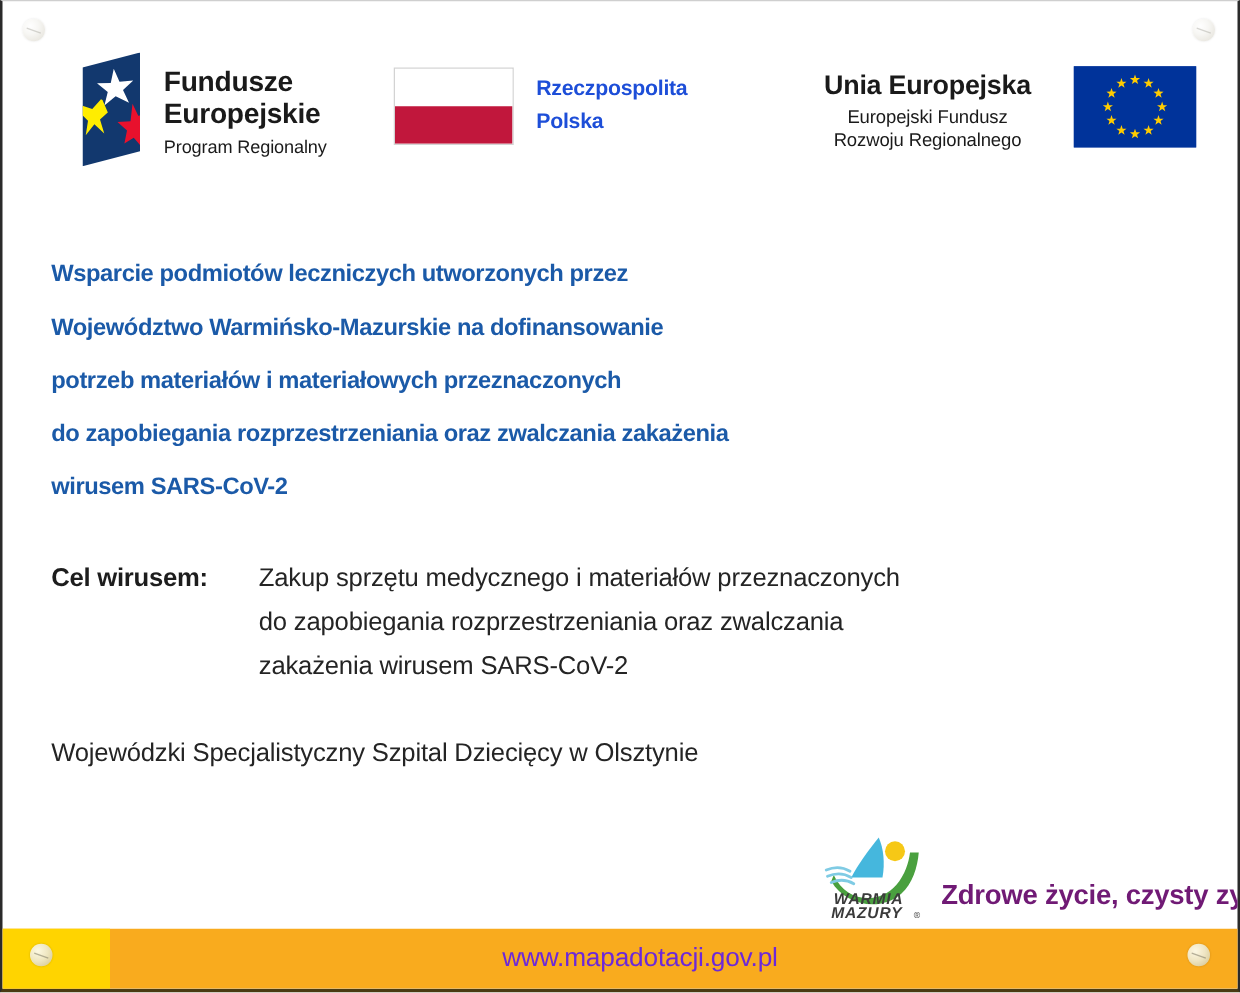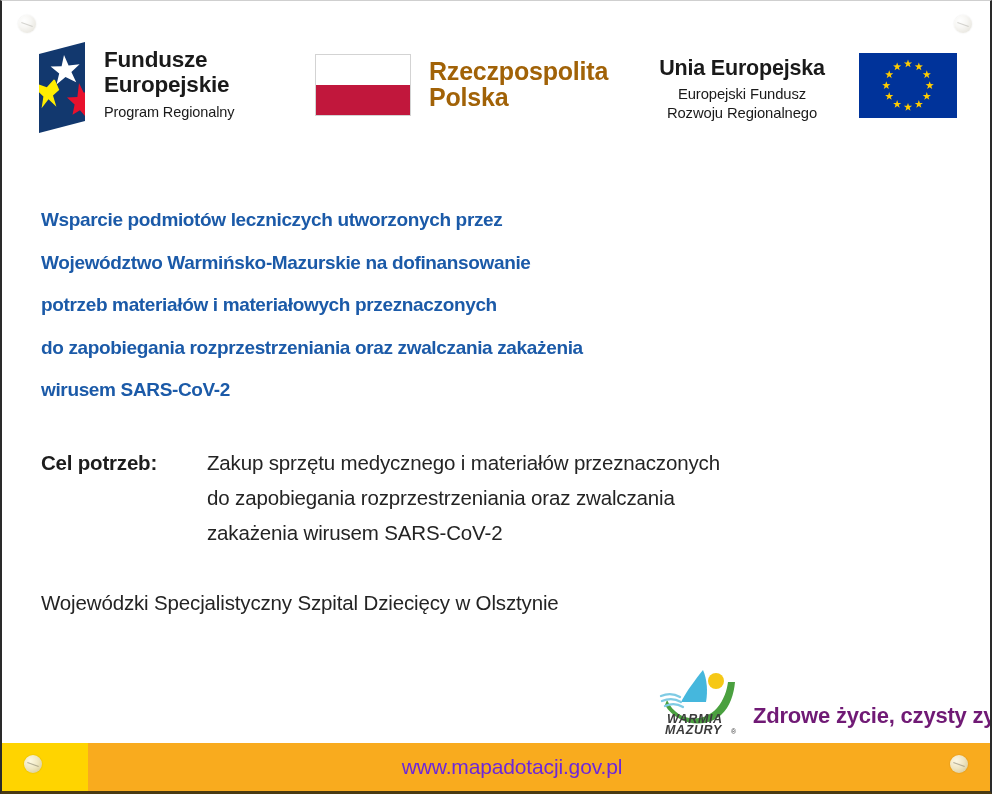--- a/index.html
+++ b/index.html
@@ -56,24 +56,24 @@
   .logo-strip {
     position: absolute;
     left: 0; top: 0;
     width: 992px;
     height: 152px;
   }
 
   
   .fe-logo {
     position: absolute;
-    left: 37px;
+    left: 64px;
     top: 41px;
     display: flex;
-    align-items: flex-start;
+    align-items: center;
   }
   .fe-mark {
     position: relative;
     width: 52px;
     height: 91px;
     margin-right: 13px;
   }
   .fe-text { padding-top: 5px; }
   .fe-line1, .fe-line2 {
     font-size: 22.5px;
@@ -104,23 +104,23 @@
     height: 62px;
     border: 1px solid #d3d3d3;
     box-sizing: border-box;
     margin-right: 18px;
     overflow: hidden;
   }
   .rp-flag-white { height: 50%; background: #ffffff; }
   .rp-flag-red   { height: 50%; background: #c1173c; }
   .rp-text { padding-top: 4px; }
   .rp-line1, .rp-line2 {
-    font-size: 25px;
-    font-weight: 700;
-    color: #a16207;
+    font-size: 17px;
+    font-weight: 700;
+    color: #1d4ed8;
     line-height: 26px;
     letter-spacing: -0.2px;
   }
 
   
   .ue-logo {
     position: absolute;
     left: 640px;
     top: 52px;
     display: flex;
@@ -323,21 +323,21 @@
   <div class="title">
     <span class="tl">Wsparcie podmiotów leczniczych utworzonych przez</span>
     <span class="tl">Województwo Warmińsko-Mazurskie na dofinansowanie</span>
     <span class="tl">potrzeb materiałów i materiałowych przeznaczonych</span>
     <span class="tl">do zapobiegania rozprzestrzeniania oraz zwalczania zakażenia</span>
     <span class="tl">wirusem SARS-CoV-2</span>
   </div>
 
   <div class="info">
     <div class="info-row row-cel">
-      <div class="info-label">Cel potrzeb:</div>
+      <div class="info-label">Cel wirusem:</div>
       <div class="info-value">
         <span class="vl">Zakup sprzętu medycznego i materiałów przeznaczonych</span>
         <span class="vl">do zapobiegania rozprzestrzeniania oraz zwalczania</span>
         <span class="vl">zakażenia wirusem SARS-CoV-2</span>
       </div>
     </div>
 
     <div class="info-row row-ben">
       <div class="info-value">Wojewódzki Specjalistyczny Szpital Dziecięcy w Olsztynie</div>
     </div>

